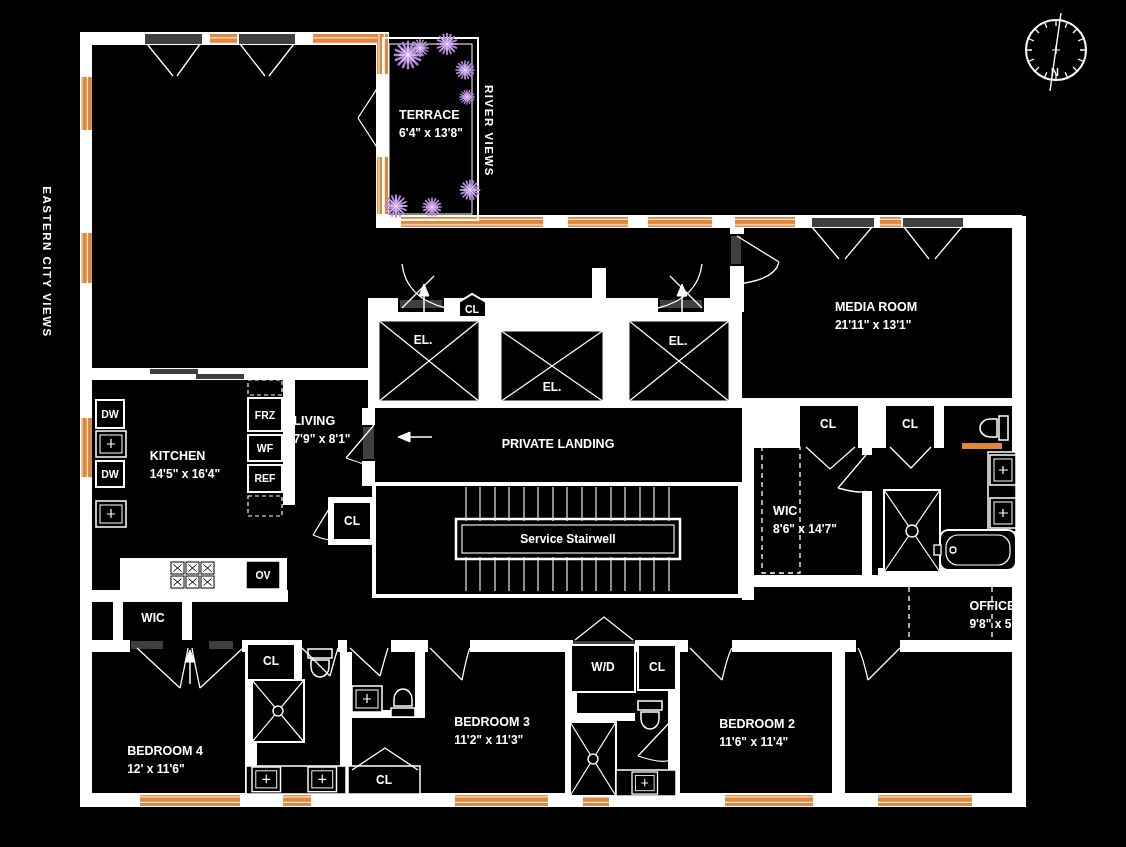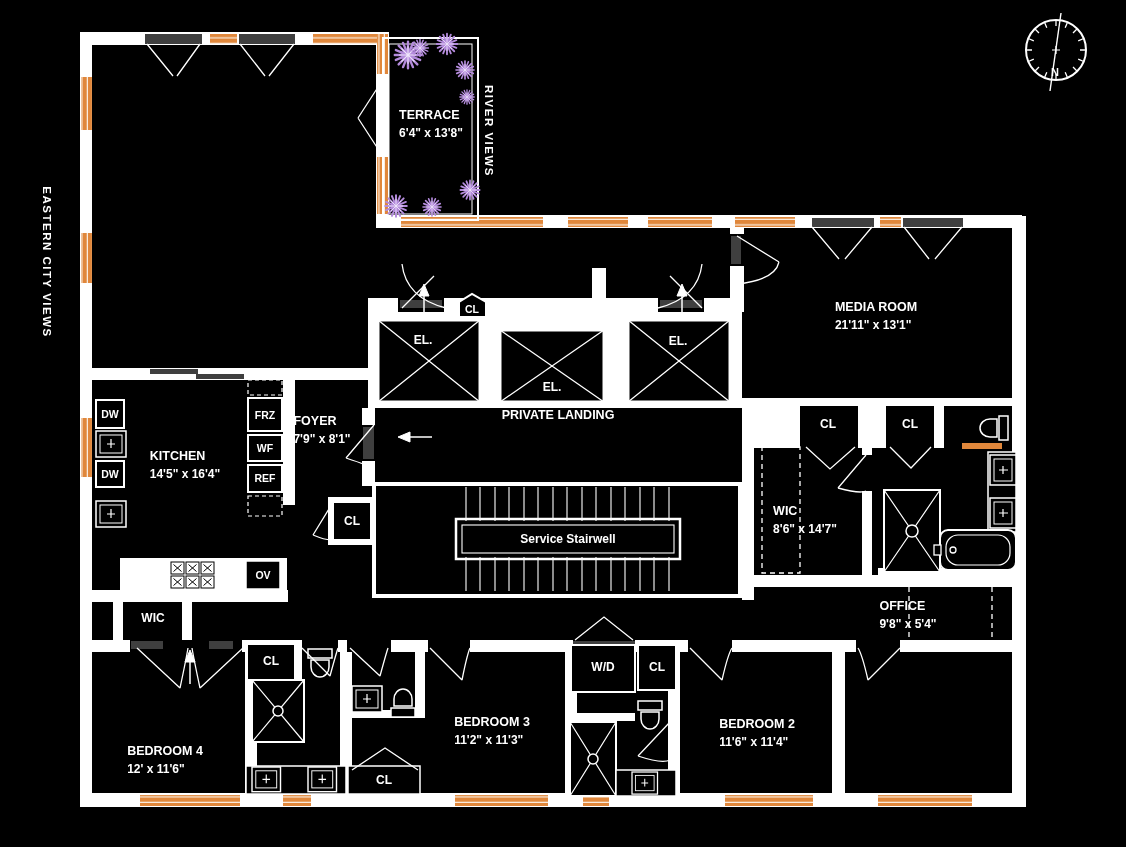--- a/index.html
+++ b/index.html
@@ -302,32 +302,32 @@
 </div>
 <div class="lbl" style="left:876px;top:316px">
   <div>MEDIA ROOM</div>
   <div class="dim">21'11" x 13'1"</div>
 </div>
 <div class="lbl" style="left:185px;top:465px">
   <div>KITCHEN</div>
   <div class="dim">14'5" x 16'4"</div>
 </div>
 <div class="lbl" style="left:322px;top:430px">
-  <div>FOYER</div>
+  <div>LIVING</div>
   <div class="dim">7'9" x 8'1"</div>
 </div>
-<div class="lbl" style="left:558px;top:416px">
+<div class="lbl" style="left:558px;top:445px">
   <div>PRIVATE LANDING</div>
 </div>
 <div class="tag stairlbl" style="left:568px;top:539px">Service Stairwell</div>
 <div class="lbl" style="left:805px;top:520px">
   <div>WIC</div>
   <div class="dim">8'6" x 14'7"</div>
 </div>
-<div class="lbl" style="left:908px;top:615px">
+<div class="lbl" style="left:998px;top:615px">
   <div>OFFICE</div>
   <div class="dim">9'8" x 5'4"</div>
 </div>
 <div class="lbl" style="left:165px;top:760px">
   <div>BEDROOM 4</div>
   <div class="dim">12' x 11'6"</div>
 </div>
 <div class="lbl" style="left:492px;top:731px">
   <div>BEDROOM 3</div>
   <div class="dim">11'2" x 11'3"</div>

